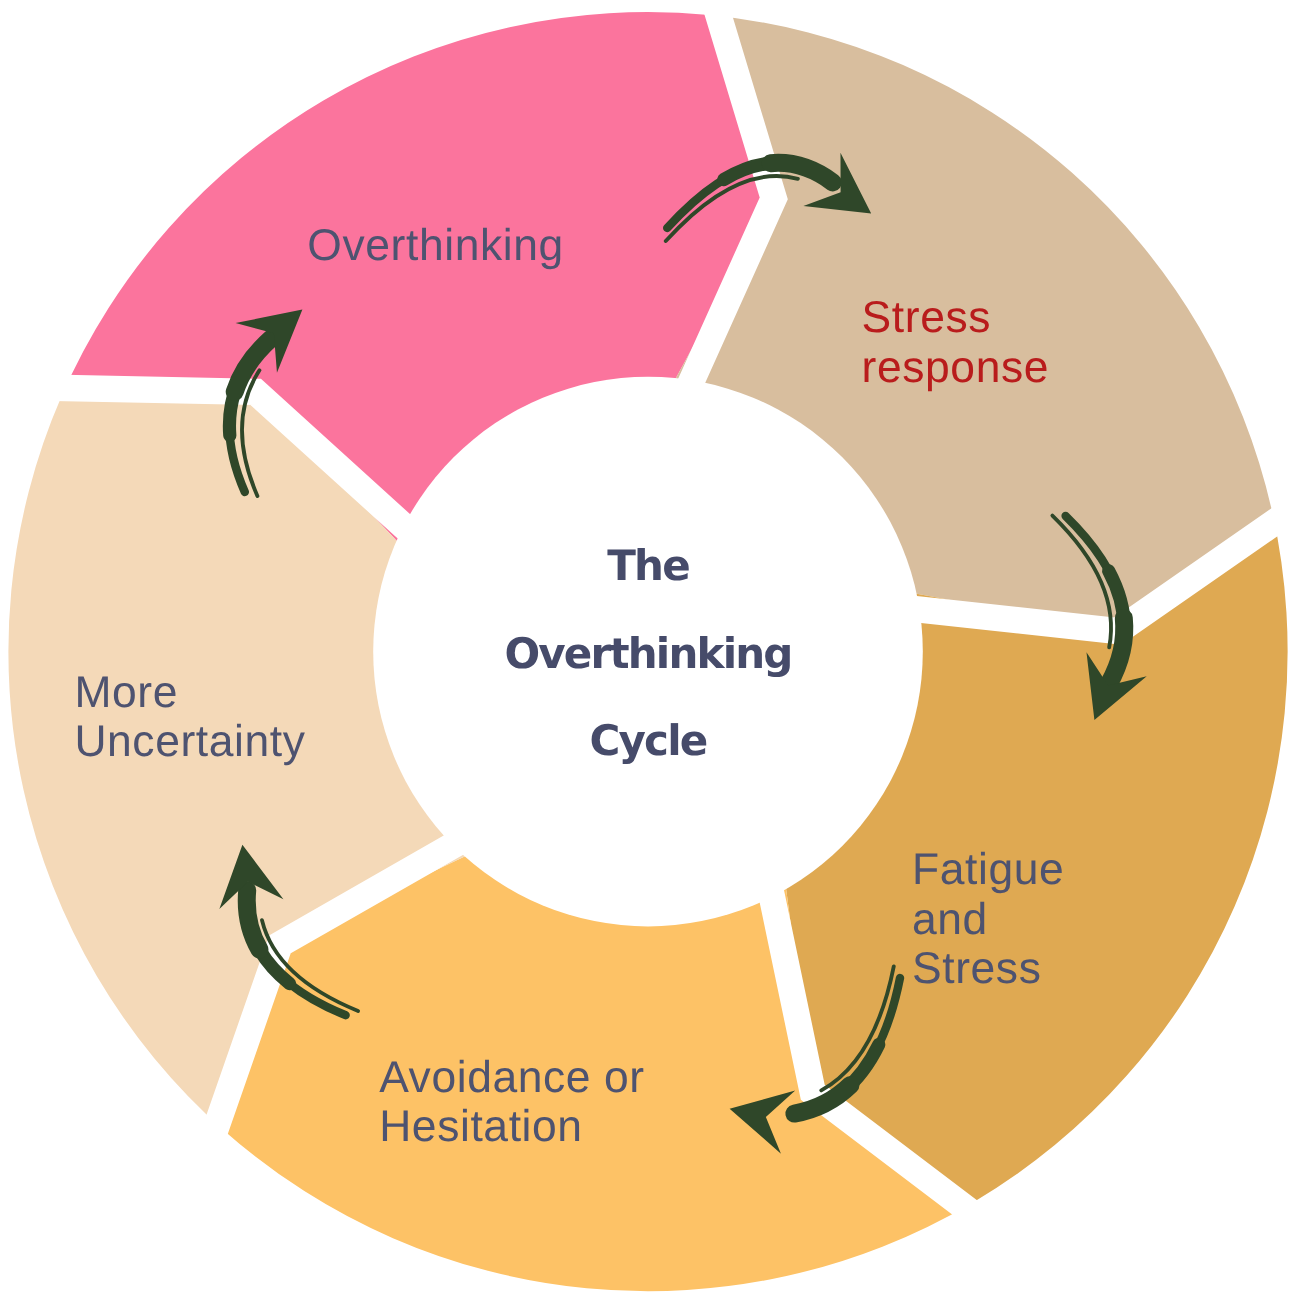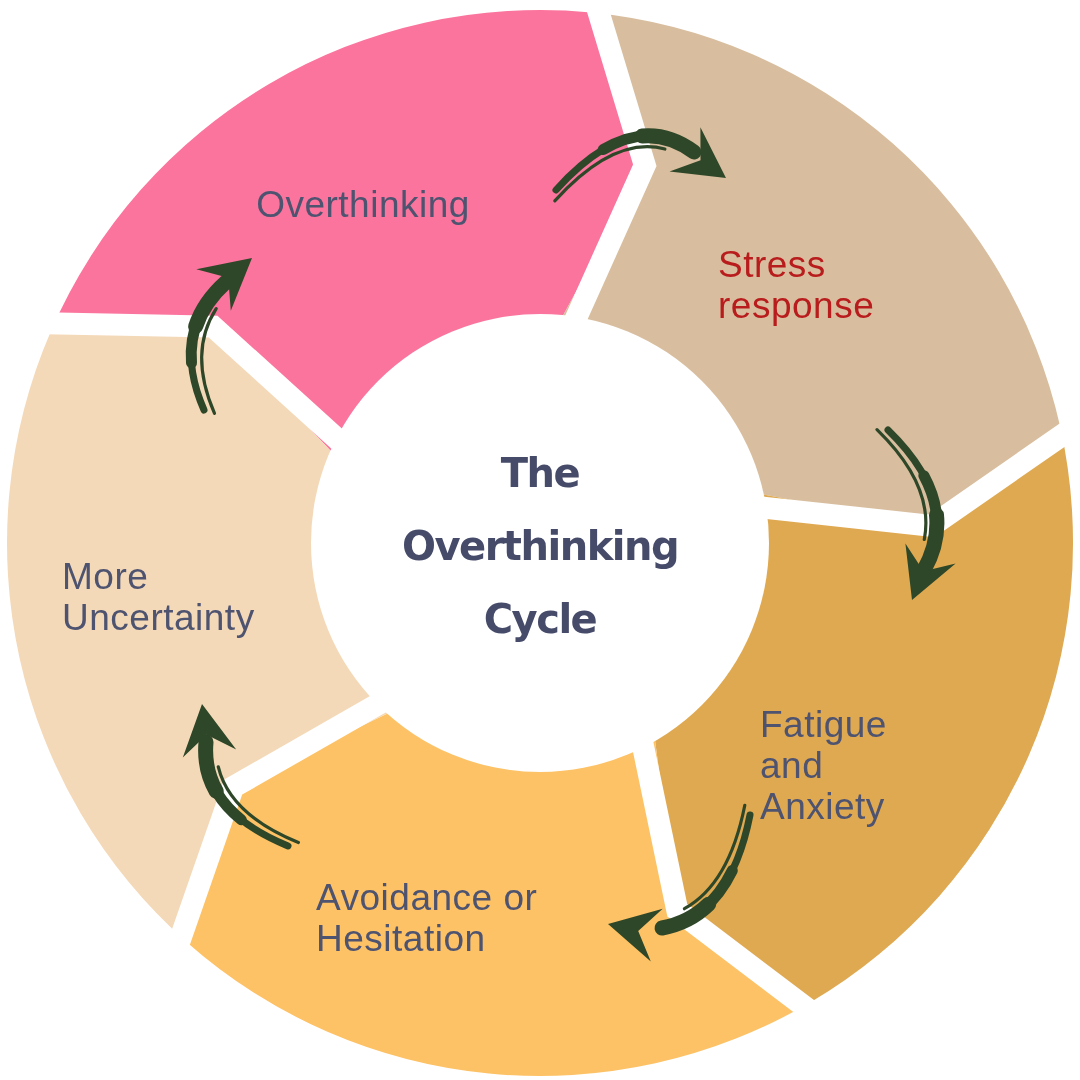--- a/index.html
+++ b/index.html
@@ -17,21 +17,21 @@
   .center-label{
     transform:translate(-50%,-50%);
     text-align:center;
   }
   .diagram-title{
     position:absolute;
     left:540px;top:546px;
     transform:translate(-50%,-50%);
     font-family:"DejaVu Sans",sans-serif;
     font-weight:bold;
-    font-size:40px;
+    font-size:35px;
     line-height:73px;
     letter-spacing:-1.5px;
     text-align:center;
     white-space:pre-line;
   }
 </style>
 </head>
 <body style="background: rgb(255, 255, 255);">
 
 <div class="stage">
@@ -86,21 +86,21 @@
         <path d="M195.6 326.5 Q203.6 302.0 226.0 282.0" fill="none" stroke="#2F4729" stroke-width="15" stroke-linecap="round"></path>
         <path d="M214.5 413.3 Q188.0 352.4 216.2 308.6" fill="none" stroke="#2F4729" stroke-width="3.2" stroke-linecap="round"></path>
         <path d="M252.0 258.0 L230.8 310.7 L228.2 277.8 L196.3 269.2 Z" fill="#2F4729"></path>
       </g>
   </svg>
 
   <div class="seg-label center-label" style="left: 363px; top: 204px; color: rgb(78, 83, 112);">Overthinking</div>
   <div class="seg-label" style="left: 718px; top: 244px; color: #b91c1c;">Stress
 response</div>
   <div class="seg-label" style="left: 760px; top: 704px; color: rgb(78, 83, 112);">Fatigue and
-Anxiety</div>
+Stress</div>
   <div class="seg-label" style="left: 316px; top: 877px; color: rgb(78, 83, 112);">Avoidance or
 Hesitation</div>
   <div class="seg-label" style="left: 62px; top: 556px; color: rgb(78, 83, 112);">More
 Uncertainty</div>
 
   <div class="diagram-title" style="color: rgb(70, 75, 106);">The
 Overthinking
 Cycle</div>
 
 </div>

